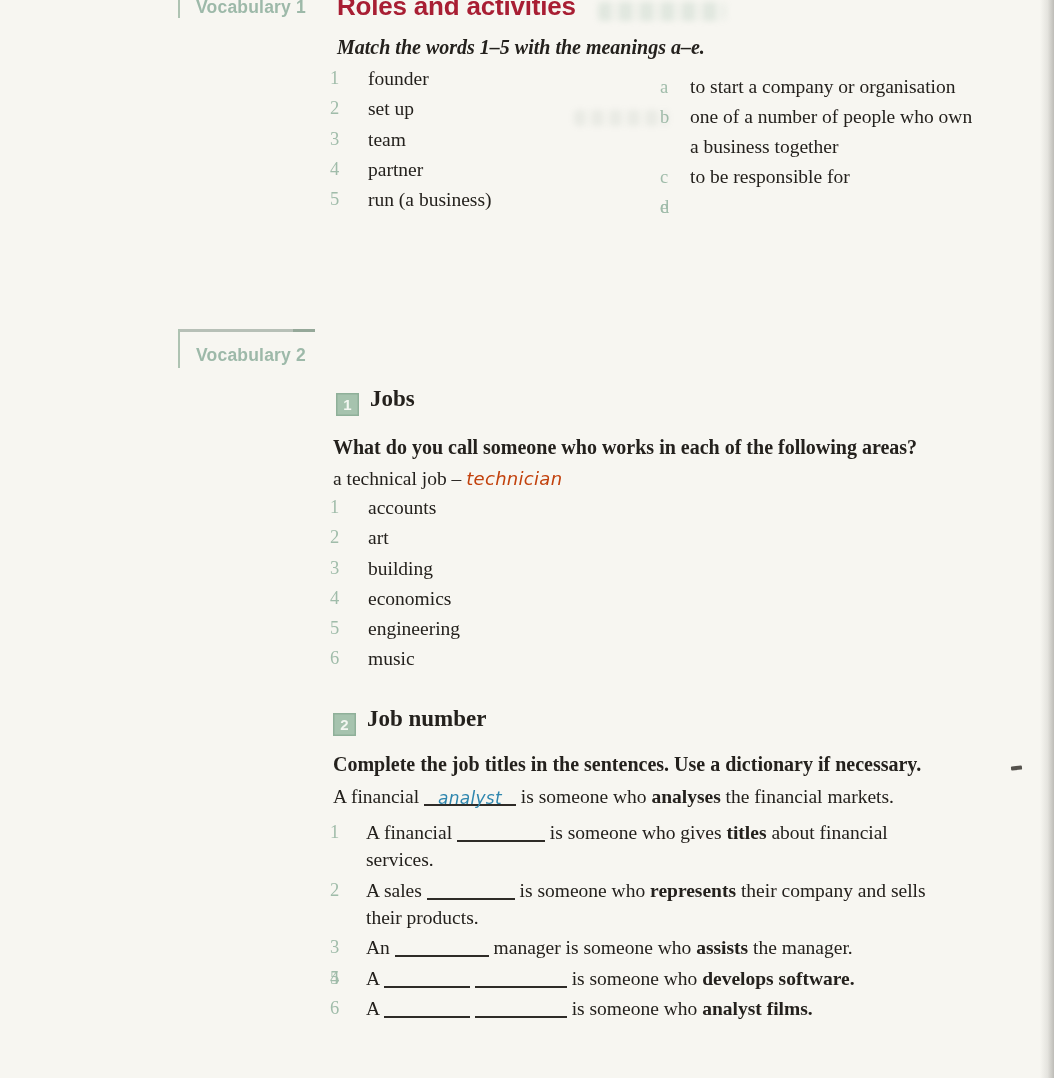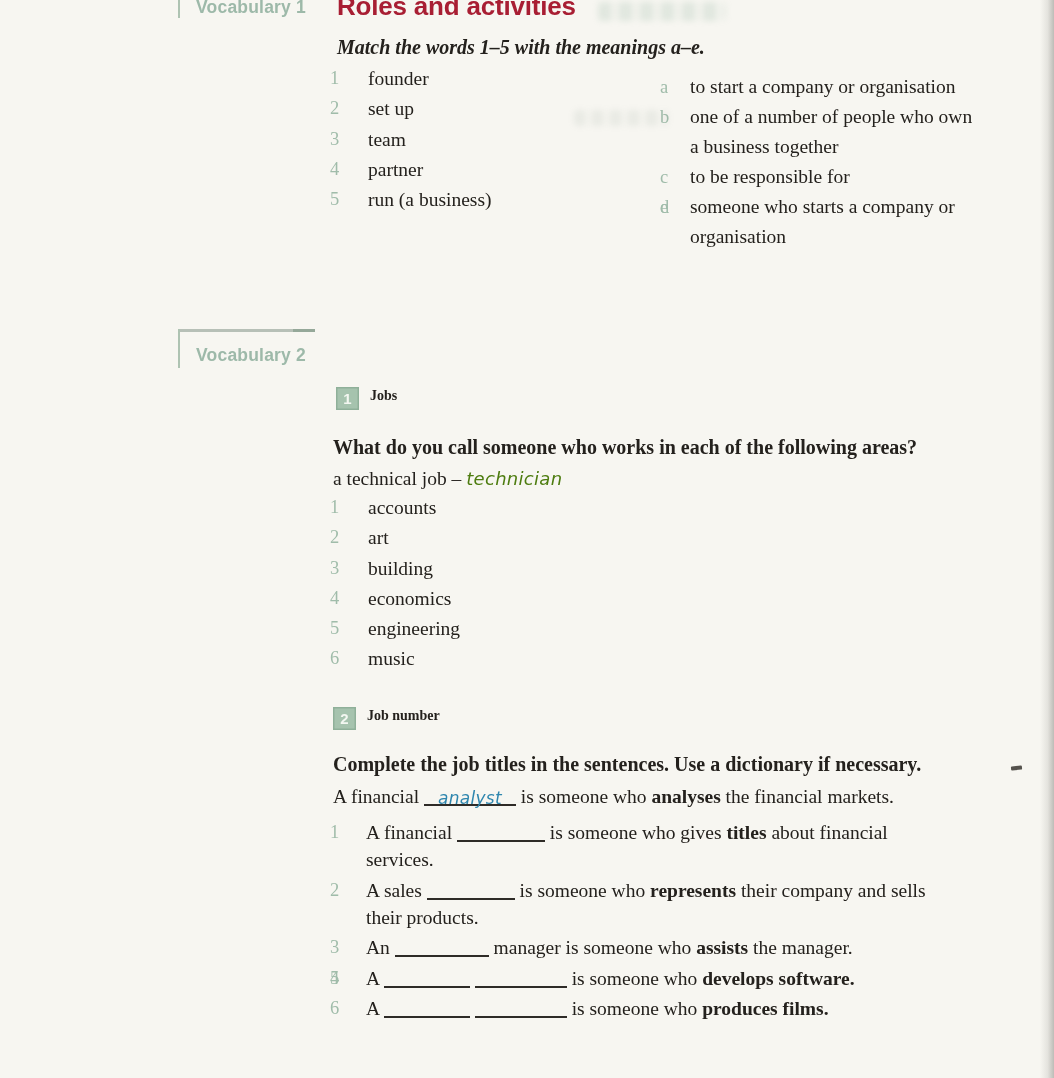--- a/index.html
+++ b/index.html
@@ -34,34 +34,34 @@
   ul.meanings .num { line-height:30px; font-size:18.5px; }
   b { font-weight:bold; }
   
   .exheader { position:absolute; }
   .exbox {
     display:inline-block; width:23px; height:23px; background:#a6c3ae;
     box-shadow:inset 0 0 0 1.5px #8fb099;
     color:#f3f7f1; font-family:"Liberation Sans", sans-serif; font-weight:bold;
     font-size:15px; text-align:center; line-height:23px; vertical-align:-4px;
   }
-  .extitle { font-weight:bold; font-size:14px; margin-left:11px;text-align:center; }
+  .extitle { font-weight:bold; font-size:23px; margin-left:11px;text-align:center; }
   
   .blank {
     display:inline-block; border-bottom:2px solid #2e2b27;
     height:13px; vertical-align:-3px; position:relative;
   }
   .ans {
     position:absolute; left:0; right:0; bottom:-4px; text-align:center;
     font-family:"DejaVu Sans", sans-serif; font-style:italic;
     font-size:17px; color:#2e86ae; letter-spacing:.3px;
   }
   .hand {
     font-family:"DejaVu Sans", sans-serif; font-style:italic;
-    font-size:18px; color:#4d7c0f; letter-spacing:.3px;
+    font-size:18px; color:#c2410c; letter-spacing:.3px;
   }
   
   .edge {
     position:absolute; top:0; right:0; bottom:0; width:14px;
     background:linear-gradient(to right, rgba(128,126,120,0) 0%,
       rgba(128,126,120,.16) 55%, rgba(95,93,88,.38) 100%);
   }
   .smudge { position:absolute; filter:blur(3px); border-radius:4px; }
   .smudge-a {
     left:598px; top:2px; width:128px; height:19px; opacity:.38;
@@ -94,22 +94,21 @@
       <li><span class="num">4</span><span>partner</span></li>
       <li><span class="num">5</span><span>run (a business)</span></li>
     </ul>
 
   <ul class="plain meanings" style="left:660px; top:72px; width:372px;">
       <li><span class="num">a</span><span>to start a company or organisation</span></li>
       <li><span class="num">b</span><span>one of a number of people who own
 a business together</span></li>
       <li><span class="num">c</span><span>to be responsible for</span></li>
       <li><span class="num">d</span></li>
-      <li><span class="num">e</span><span>someone who starts a company or
-organisation</span></li>
+      <li><span class="num">e</span></li>
     </ul>
 
   <div class="hline" style="left:178px; top:329px; width:137px; height:3px;">
       <span class="tail"></span>
     </div>
   <div class="tick" style="left:178px; top:329px; width:2px; height:39px;"></div>
   <div class="voc-label" style="left:196px; top:345px;">Vocabulary 2</div>
 
   <div class="exheader" style="left:336px; top:386px;">
     <span class="exbox">1</span><span class="extitle">Jobs</span>
@@ -135,21 +134,21 @@
   <div class="instr" style="left:333px; top:753px;">Complete the job titles in the sentences. Use a dictionary if necessary.</div>
 
   <div class="bodyline" style="left:333px; top:786px;">A financial <span class="blank" style="width: 92px;"><span class="ans">analyst</span></span> is someone who <b>analyses</b> the financial markets.</div>
 
   <ul class="plain sentences" style="left:330px; top:819px;">
       <li><span class="num">1</span><span>A financial <span class="blank" style="width: 88px;"></span> is someone who gives <b>titles</b> about financial<br>services.</span></li>
       <li><span class="num">2</span><span>A sales <span class="blank" style="width: 88px;"></span> is someone who <b>represents</b> their company and sells<br>their products.</span></li>
       <li><span class="num">3</span><span>An <span class="blank" style="width: 94px;"></span> manager is someone who <b>assists</b> the manager.</span></li>
       <li><span class="num">4</span></li>
       <li><span class="num">5</span><span>A <span class="blank" style="width: 86px;"></span> <span class="blank" style="width: 92px;"></span> is someone who <b>develops software.</b></span></li>
-      <li><span class="num">6</span><span>A <span class="blank" style="width: 86px;"></span> <span class="blank" style="width: 92px;"></span> is someone who <b>produces films.</b></span></li>
+      <li><span class="num">6</span><span>A <span class="blank" style="width: 86px;"></span> <span class="blank" style="width: 92px;"></span> is someone who <b>analyst films.</b></span></li>
     </ul>
 
   <div class="smudge smudge-a"></div>
   <div class="smudge smudge-b"></div>
   <div class="dash-mark"></div>
   <div class="edge"></div>
 
 </div>
 
 </body></html>

